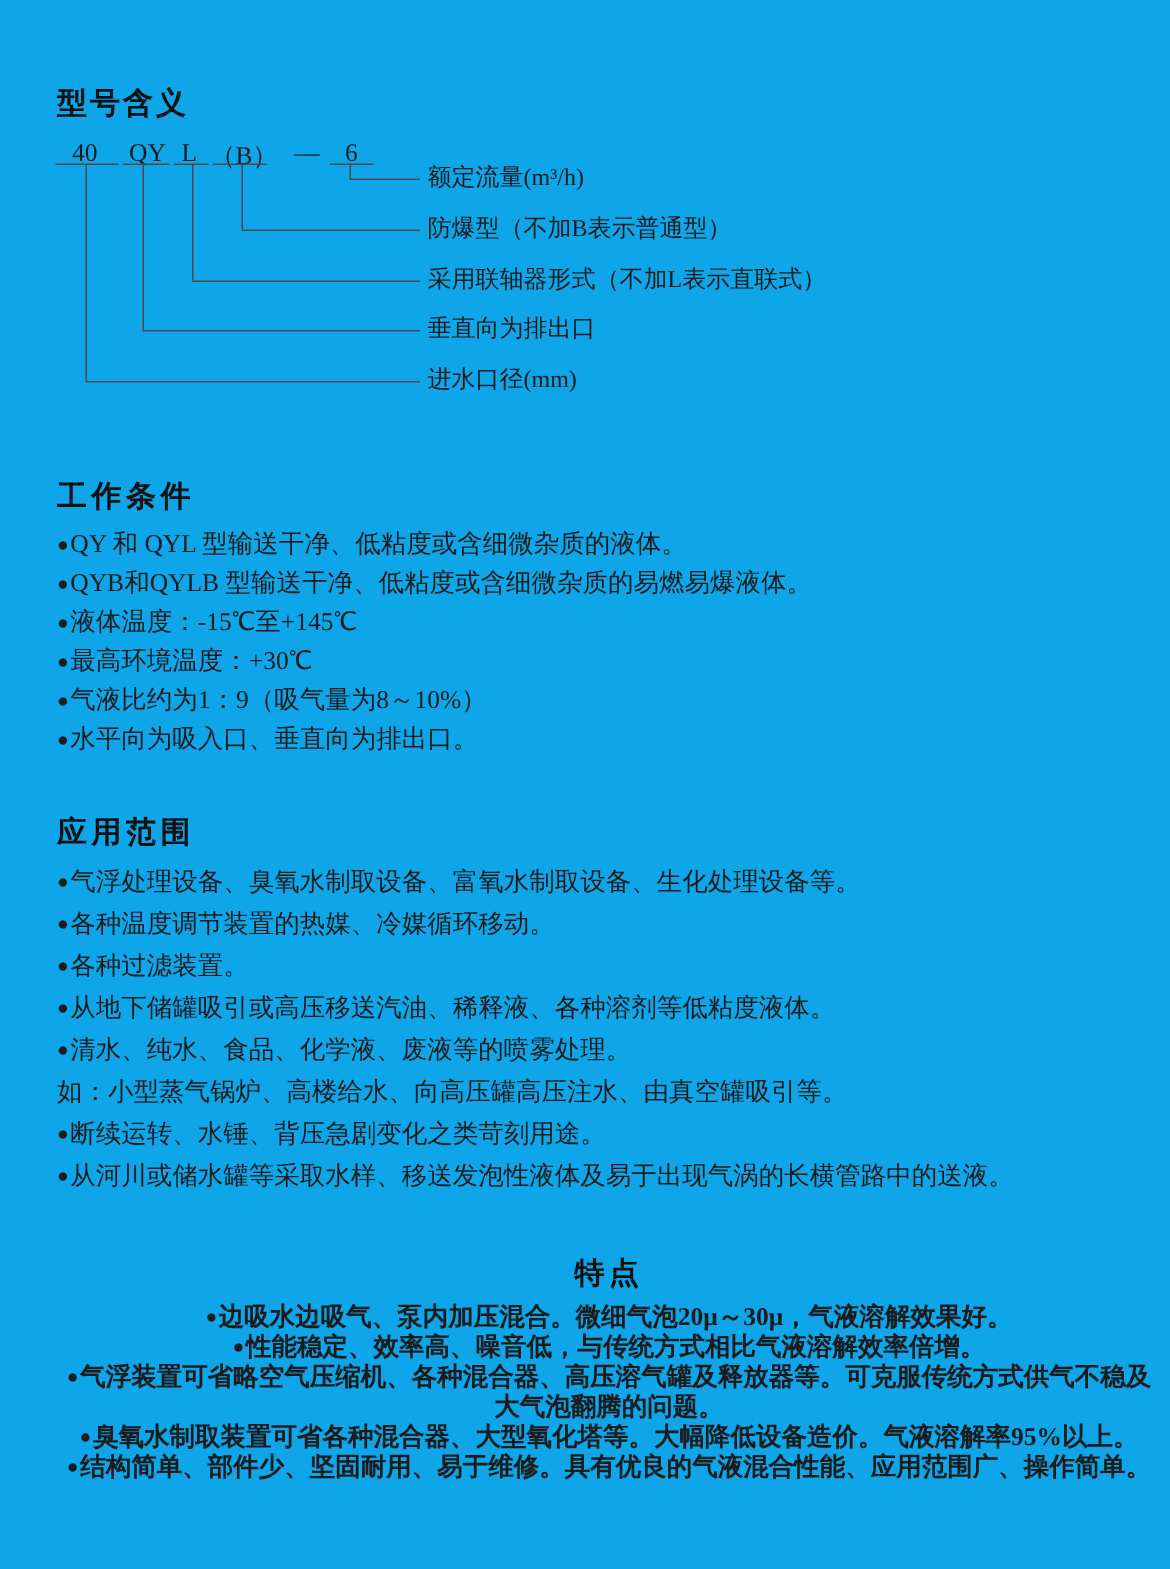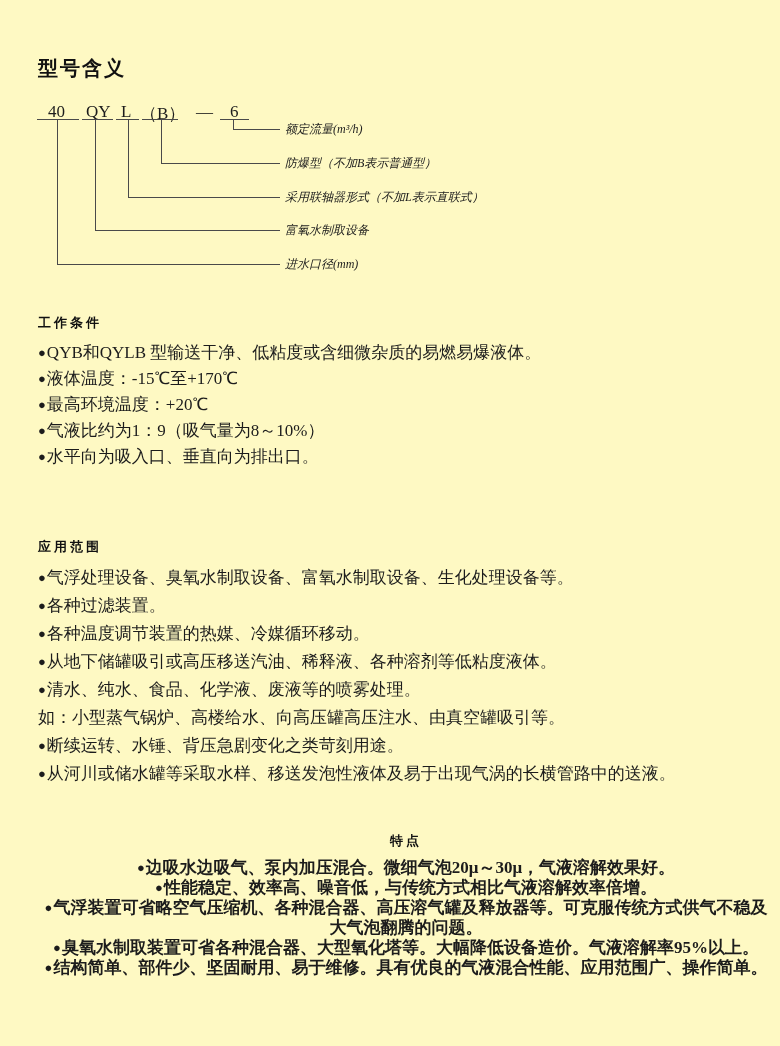--- a/index.html
+++ b/index.html
@@ -1,57 +1,57 @@
 <!DOCTYPE html>
 <html><head>
 <meta charset="utf-8">
 <style>
   html,body { margin:0; padding:0; background:#ffffff; }
   .page {
     position:relative;
     width:780px;
     height:1046px;
-    background:#fef9c3;
+    background:#0ea5e9;
     color:#1c1c1c;
     font-family:"Liberation Serif", serif;
     overflow:hidden;
   }
   
   .h-title {
     position:absolute; left:38px; top:55px;
     margin:0;
     font-family:"Liberation Sans", sans-serif;
     font-size:20px; font-weight:bold; letter-spacing:2px;
     color:#111;
   }
   .sec { position:absolute; left:38px; }
   .sec h2 {
-    margin:4px 0 6px 0;
-    font-family:Liberation Sans, sans-serif;
-    font-size:13px; font-weight:bold; letter-spacing:3px;
+    margin:14px 0 6px 0;
+    font-family:Liberation Mono, monospace;
+    font-size:20px; font-weight:bold; letter-spacing:3px;
     line-height:22px; color:#111;
   }
   .sec p.item { margin:0; font-size:17px; }
   .sec1 { top:308px; width:700px; }
   .sec1 p.item { line-height:26px; }
   .sec2 { top:532px; width:712px; }
   .sec2 p.item { line-height:28px; }
   .sec3 { top:826px; width:736px;text-align:center; }
   .sec3 p.item { line-height:20px;font-weight:bold; }
   .blt { font-size:13px; margin-right:1px; vertical-align:1px; }
 
   
-  .diagram { position:absolute; left:0; top:12px; width:704px; height:290px; }
+  .diagram { position:absolute; left:0; top:2px; width:704px; height:290px; }
   .tok { position:absolute; top:90px; font-size:17px; white-space:nowrap; }
   .dline { position:absolute; background:#4a4a4a; }
   .dline.h { height:1px; }
   .dline.v { width:1px; }
   .dlabel {
     position:absolute; left:285px;
-    font-size:12px; line-height:18px; white-space:nowrap;font-style:italic;
+    font-size:16px; line-height:18px; white-space:nowrap;
   }
 </style>
 </head>
 <body>
 
 <div class="page">
 
   <h1 class="h-title">型号含义</h1>
 
   <div class="diagram">
@@ -77,38 +77,39 @@
 
     <div class="dline h" style="left:233px; top:117px; width:47px;"></div>
     <div class="dline h" style="left:161px; top:151px; width:119px;"></div>
     <div class="dline h" style="left:128px; top:185px; width:152px;"></div>
     <div class="dline h" style="left:95px;  top:218px; width:185px;"></div>
     <div class="dline h" style="left:57px;  top:252px; width:223px;"></div>
 
     <span class="dlabel" style="top:108px;">额定流量(m³/h)</span>
     <span class="dlabel" style="top:142px;">防爆型（不加B表示普通型）</span>
     <span class="dlabel" style="top:176px;">采用联轴器形式（不加L表示直联式）</span>
-    <span class="dlabel" style="top:209px;">富氧水制取设备</span>
+    <span class="dlabel" style="top:209px;">垂直向为排出口</span>
     <span class="dlabel" style="top:243px;">进水口径(mm)</span>
   </div>
 
   <div class="sec sec1">
     <h2>工作条件</h2>
+    <p class="item"><span class="blt">●</span><span>QY 和 QYL 型输送干净、低粘度或含细微杂质的液体。</span></p>
     <p class="item"><span class="blt">●</span><span>QYB和QYLB 型输送干净、低粘度或含细微杂质的易燃易爆液体。</span></p>
-    <p class="item"><span class="blt">●</span><span>液体温度：-15℃至+170℃</span></p>
-    <p class="item"><span class="blt">●</span><span>最高环境温度：+20℃</span></p>
+    <p class="item"><span class="blt">●</span><span>液体温度：-15℃至+145℃</span></p>
+    <p class="item"><span class="blt">●</span><span>最高环境温度：+30℃</span></p>
     <p class="item"><span class="blt">●</span><span>气液比约为1：9（吸气量为8～10%）</span></p>
     <p class="item"><span class="blt">●</span><span>水平向为吸入口、垂直向为排出口。</span></p>
   </div>
 
   <div class="sec sec2">
     <h2>应用范围</h2>
     <p class="item"><span class="blt">●</span><span>气浮处理设备、臭氧水制取设备、富氧水制取设备、生化处理设备等。</span></p>
+    <p class="item"><span class="blt">●</span><span>各种温度调节装置的热媒、冷媒循环移动。</span></p>
     <p class="item"><span class="blt">●</span><span>各种过滤装置。</span></p>
-    <p class="item"><span class="blt">●</span><span>各种温度调节装置的热媒、冷媒循环移动。</span></p>
     <p class="item"><span class="blt">●</span><span>从地下储罐吸引或高压移送汽油、稀释液、各种溶剂等低粘度液体。</span></p>
     <p class="item"><span class="blt">●</span><span>清水、纯水、食品、化学液、废液等的喷雾处理。</span></p>
     <p class="item"><span>如：小型蒸气锅炉、高楼给水、向高压罐高压注水、由真空罐吸引等。</span></p>
     <p class="item"><span class="blt">●</span><span>断续运转、水锤、背压急剧变化之类苛刻用途。</span></p>
     <p class="item"><span class="blt">●</span><span>从河川或储水罐等采取水样、移送发泡性液体及易于出现气涡的长横管路中的送液。</span></p>
   </div>
 
   <div class="sec sec3">
     <h2>特点</h2>
     <p class="item"><span class="blt">●</span><span>边吸水边吸气、泵内加压混合。微细气泡20μ～30μ，气液溶解效果好。</span></p>

